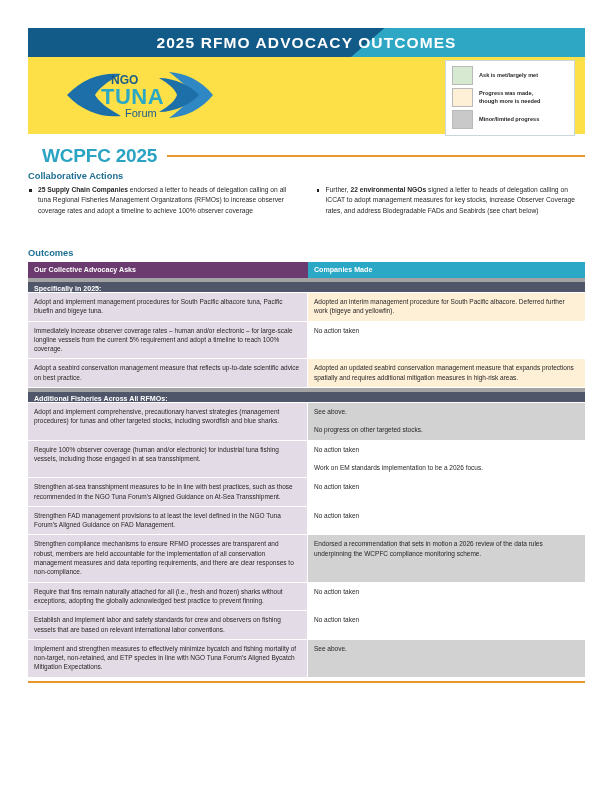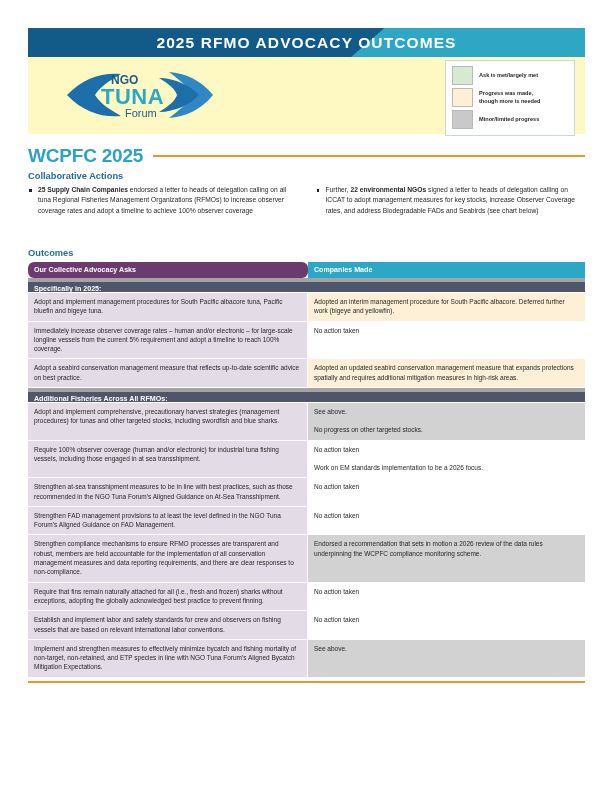--- a/index.html
+++ b/index.html
@@ -16,21 +16,21 @@
     overflow: hidden;
   }
 
   
   #banner {
     position: absolute;
     left: 28px;
     top: 28px;
     width: 557px;
     height: 106px;
-    background: #fef9c3;
+    background: #fde047;
   }
   #banner-bar {
     position: relative;
     width: 100%;
     height: 29px;
     background: #2ea7c4;
     overflow: hidden;
   }
   #banner-bar-left {
     position: absolute;
@@ -101,20 +101,21 @@
     width: 557px;
     display: flex;
     align-items: center;
   }
   #page-title {
     font-size: 19px;
     font-weight: bold;
     color: #2ba3c2;
     letter-spacing: -0.2px;
     white-space: nowrap;
+    margin-left: 14px;
   }
   #title-rule {
     flex: 1 1 auto;
     height: 2px;
     background: #e8972e;
     margin-left: 10px;
   }
 
   #collab-heading {
     position: absolute;
@@ -174,21 +175,21 @@
     height: 16px;
   }
   .th {
     font-size: 7.1px;
     font-weight: bold;
     color: #ffffff;
     line-height: 16px;
     padding-left: 6px;
     box-sizing: border-box;
   }
-  .th-asks { width: 280px; background: #6b3a6e; border-radius: 6px; }
+  .th-asks { width: 280px; background: #6b3a6e; }
   .th-progress { width: 277px; background: #2ba8c6; }
 
   .section-bar {
     height: 15px;
     background: #4f5669;
     color: #ffffff;
     font-size: 7.1px;
     font-weight: bold;
     line-height: 15px;
     padding-left: 6px;

